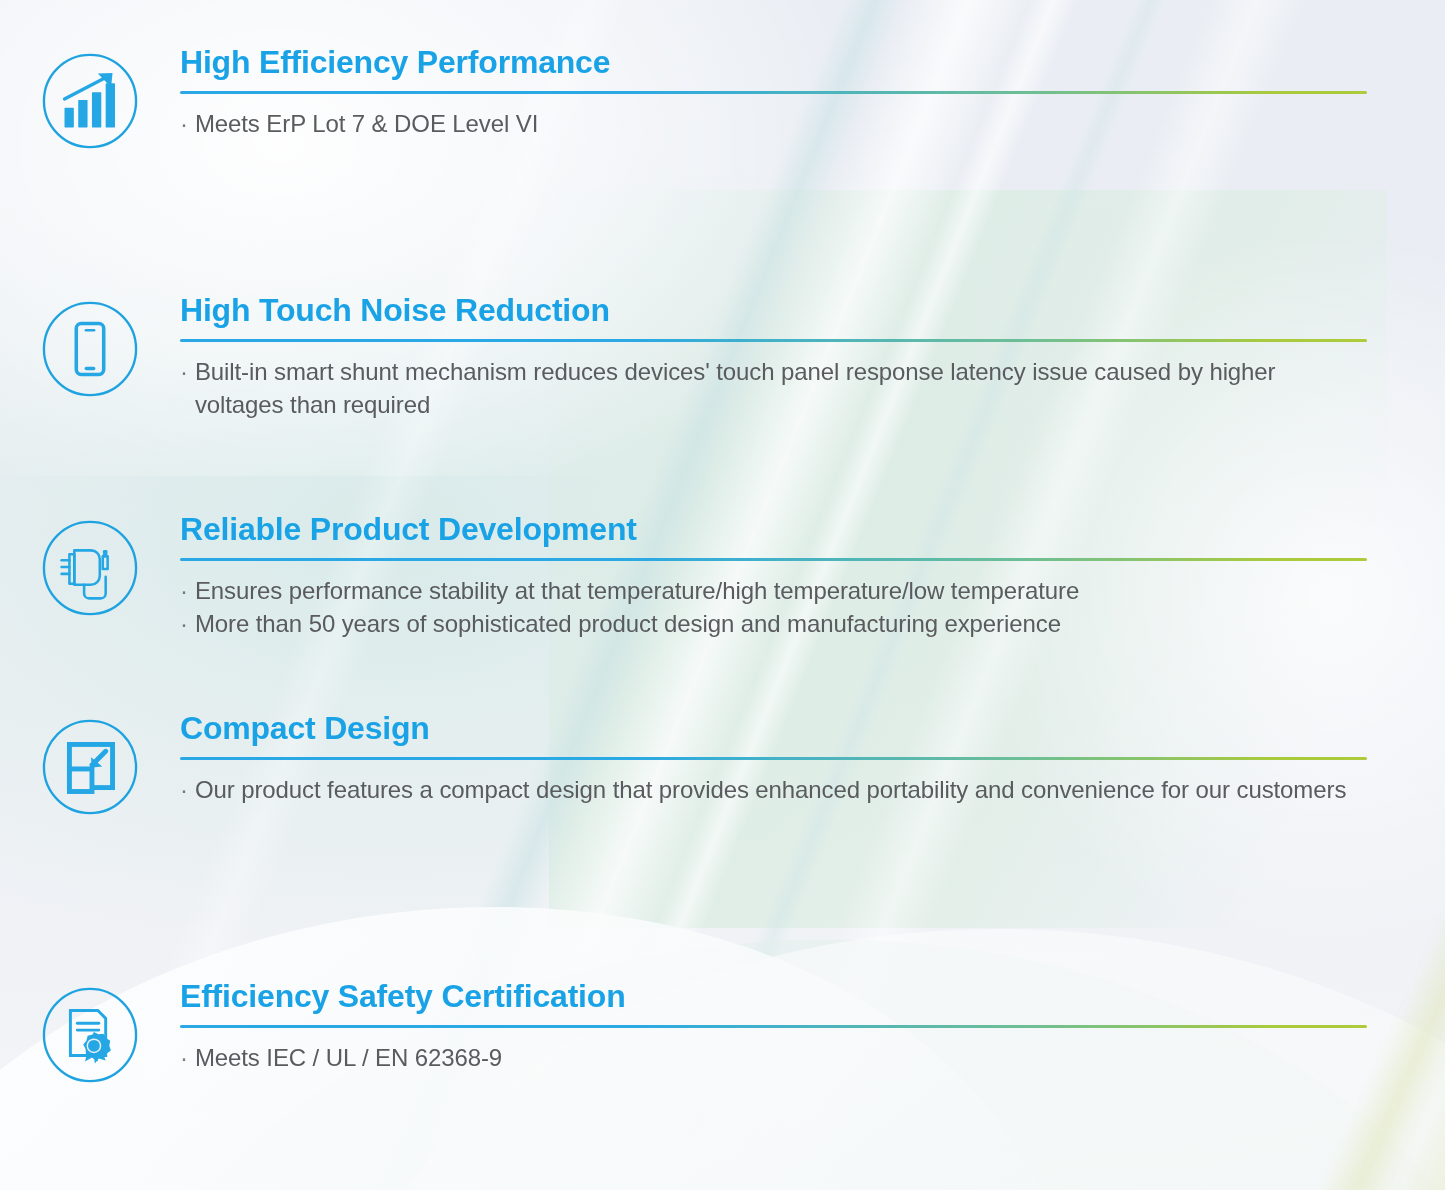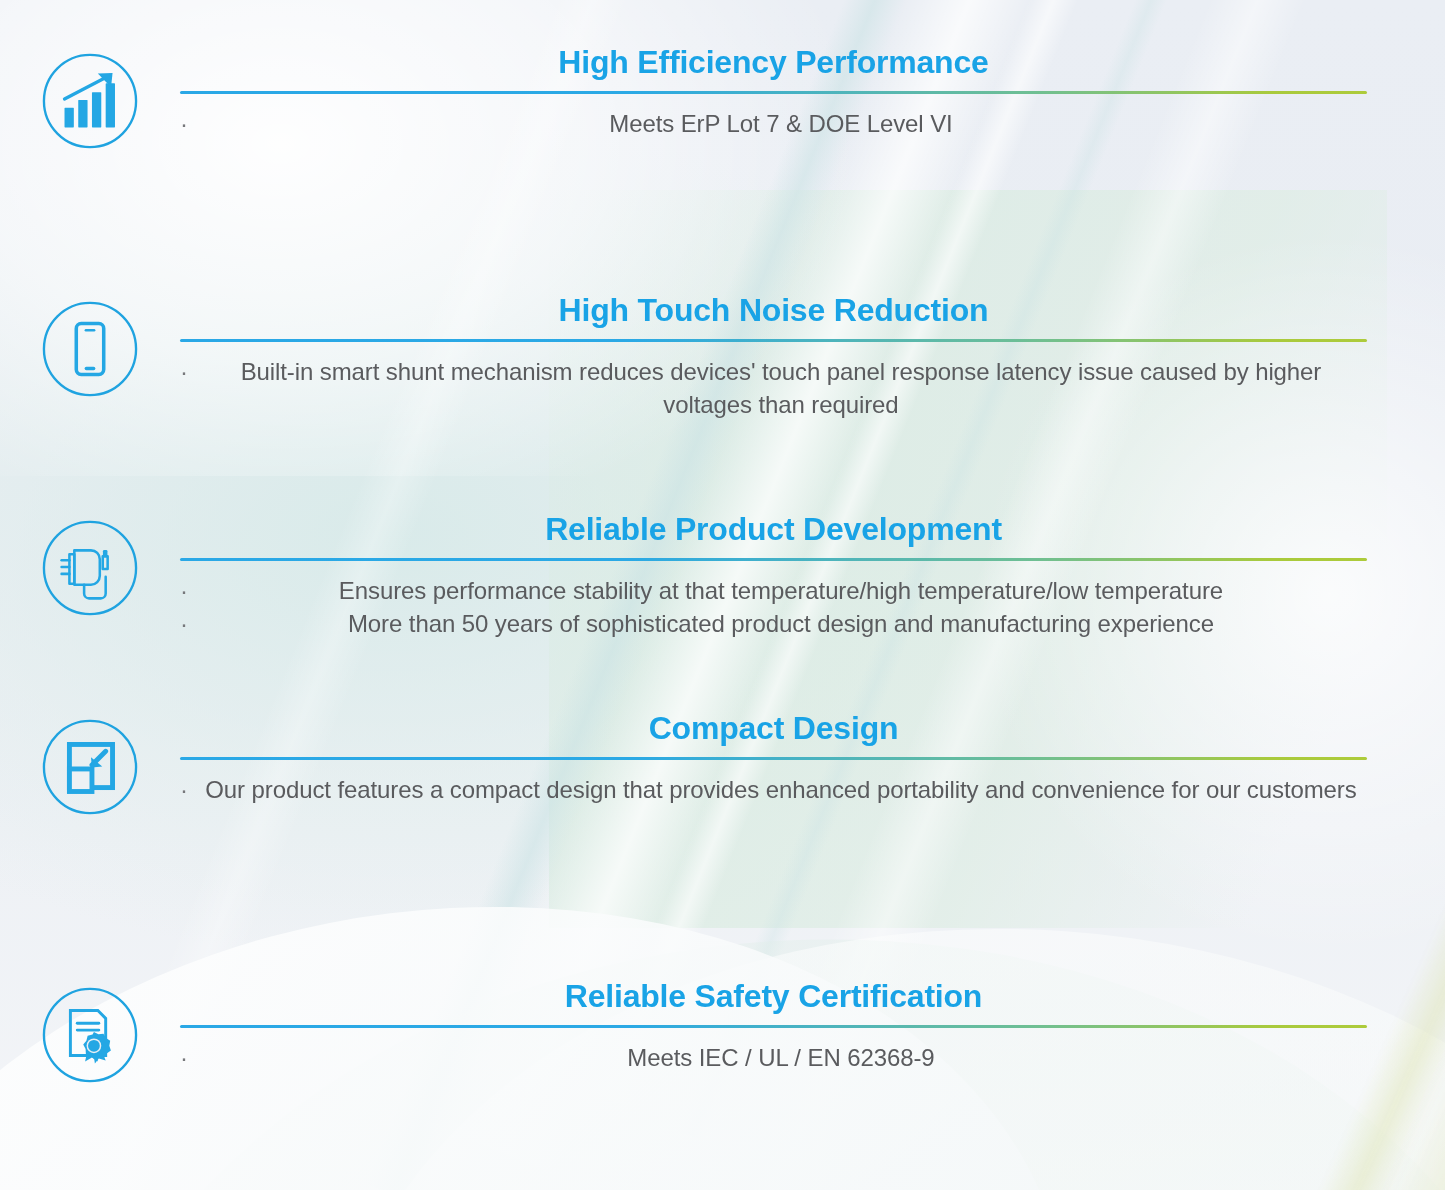--- a/index.html
+++ b/index.html
@@ -16,21 +16,20 @@
   }
 
   
   .stage {
     position: relative;
     width: 1445px;
     height: 1190px;
     overflow: hidden;
     background:
       linear-gradient(180deg, #eaeef4 0%, #e9edf3 40%, #eef1f5 70%, #f3f5f8 100%);
-    text-align: center;
   }
   .bg-layer { position: absolute; inset: 0; pointer-events: none; }
 
   
   .bg-teal-wash {
     position: absolute;
     left: -5%; top: 10%;
     width: 80%; height: 70%;
     background: radial-gradient(ellipse at 40% 50%, rgba(214,234,232,0.85) 0%, rgba(224,238,236,0.45) 45%, rgba(236,239,244,0) 72%);
   }
@@ -325,21 +324,21 @@
 
           <path d="M48 63 l-3 14 l7 -4 l6 4 l-2 -14 z" fill="#24A7E4"></path>
           <path d="M61 63 l5 13 l-7 -2 l-4 5 l-2 -13 z" fill="#24A7E4"></path>
 
           <path d="M54 47 l4.6 2.2 l5.1 -0.6 l2.6 4.4 l4.3 2.8 l-0.9 5.1 l1.6 4.9 l-4.2 3 l-2.9 4.3 l-5.1 -0.5 l-4.7 2.1 l-3.7 -3.6 l-4.9 -1.6 l-0.3 -5.1 l-2.4 -4.6 l3.2 -4 l1.3 -5 l5 -1.2 z" fill="#24A7E4"></path>
           <circle cx="54" cy="61" r="7.5" fill="#E9EEF3"></circle>
           <circle cx="54" cy="61" r="6" fill="#24A7E4"></circle>
         </svg>
       </div>
       <div class="feature-body">
-        <div class="feature-title">Reliable Safety Certification</div>
+        <div class="feature-title">Efficiency Safety Certification</div>
         <div class="divider"></div>
         <ul class="bullets">
           <li class="bullet">
             <span class="dot">·</span>
             <span class="btext">Meets IEC / UL / EN 62368-9</span>
           </li>
         </ul>
       </div>
     </div>
 

